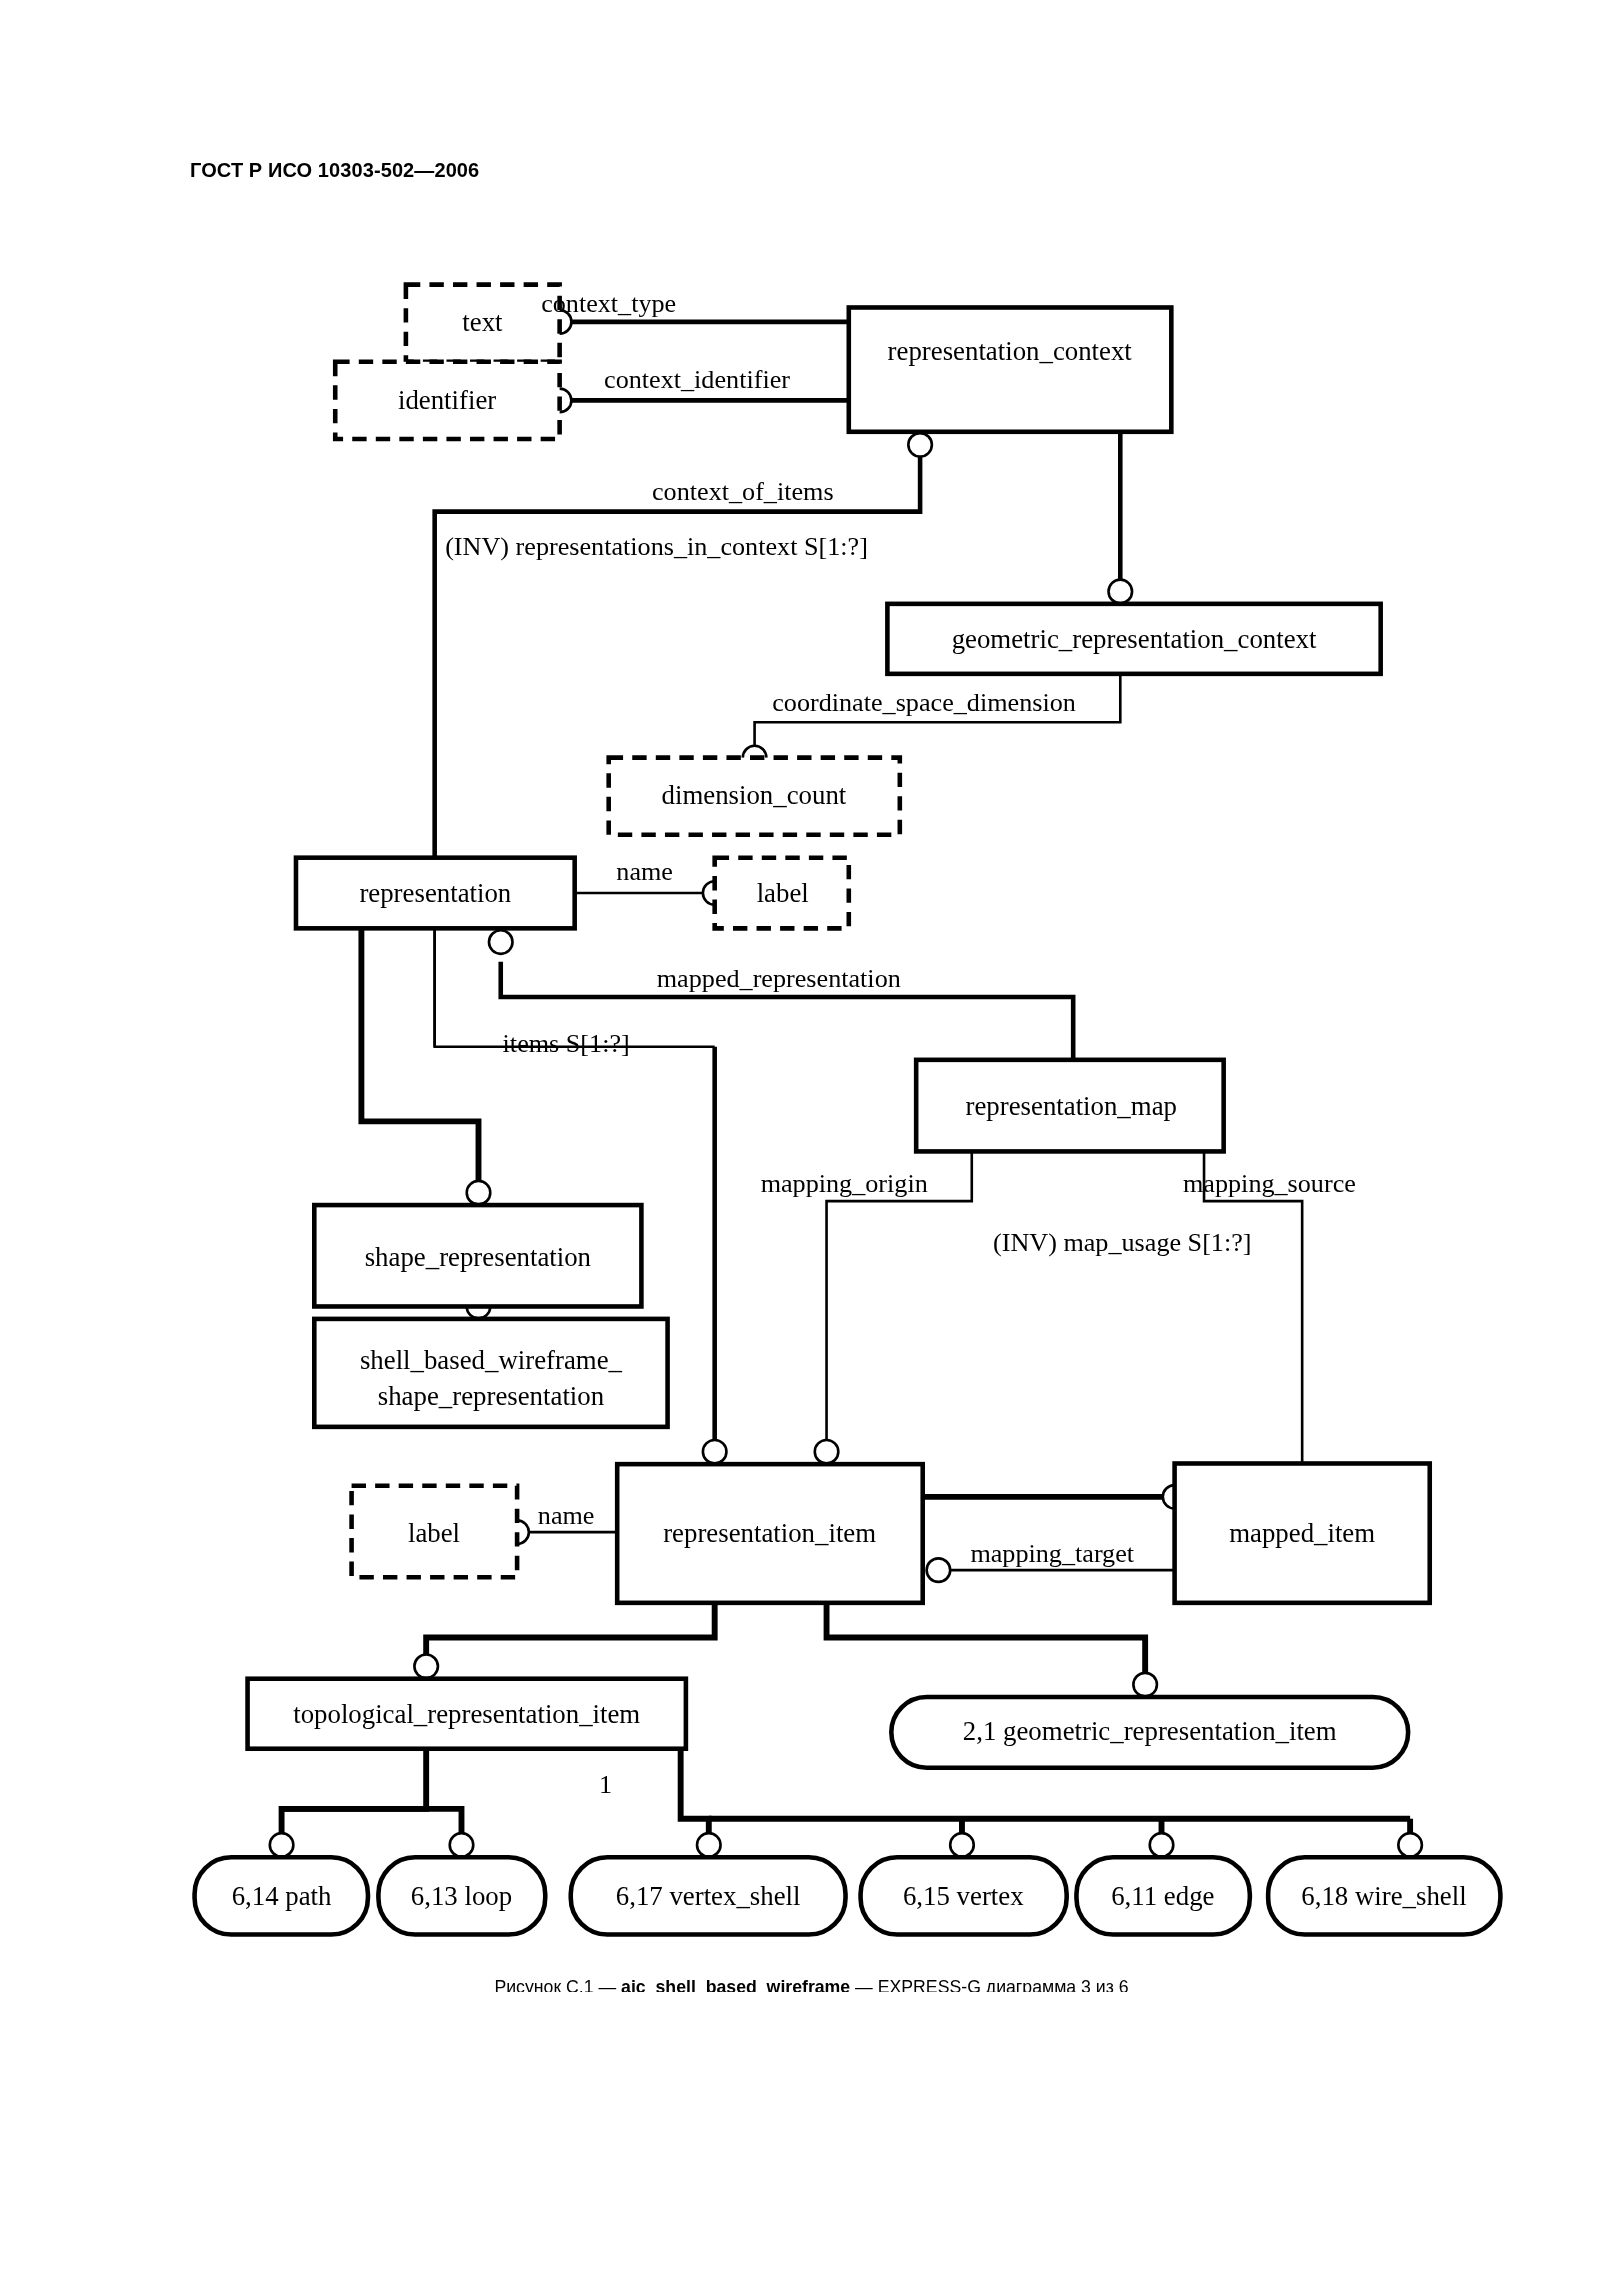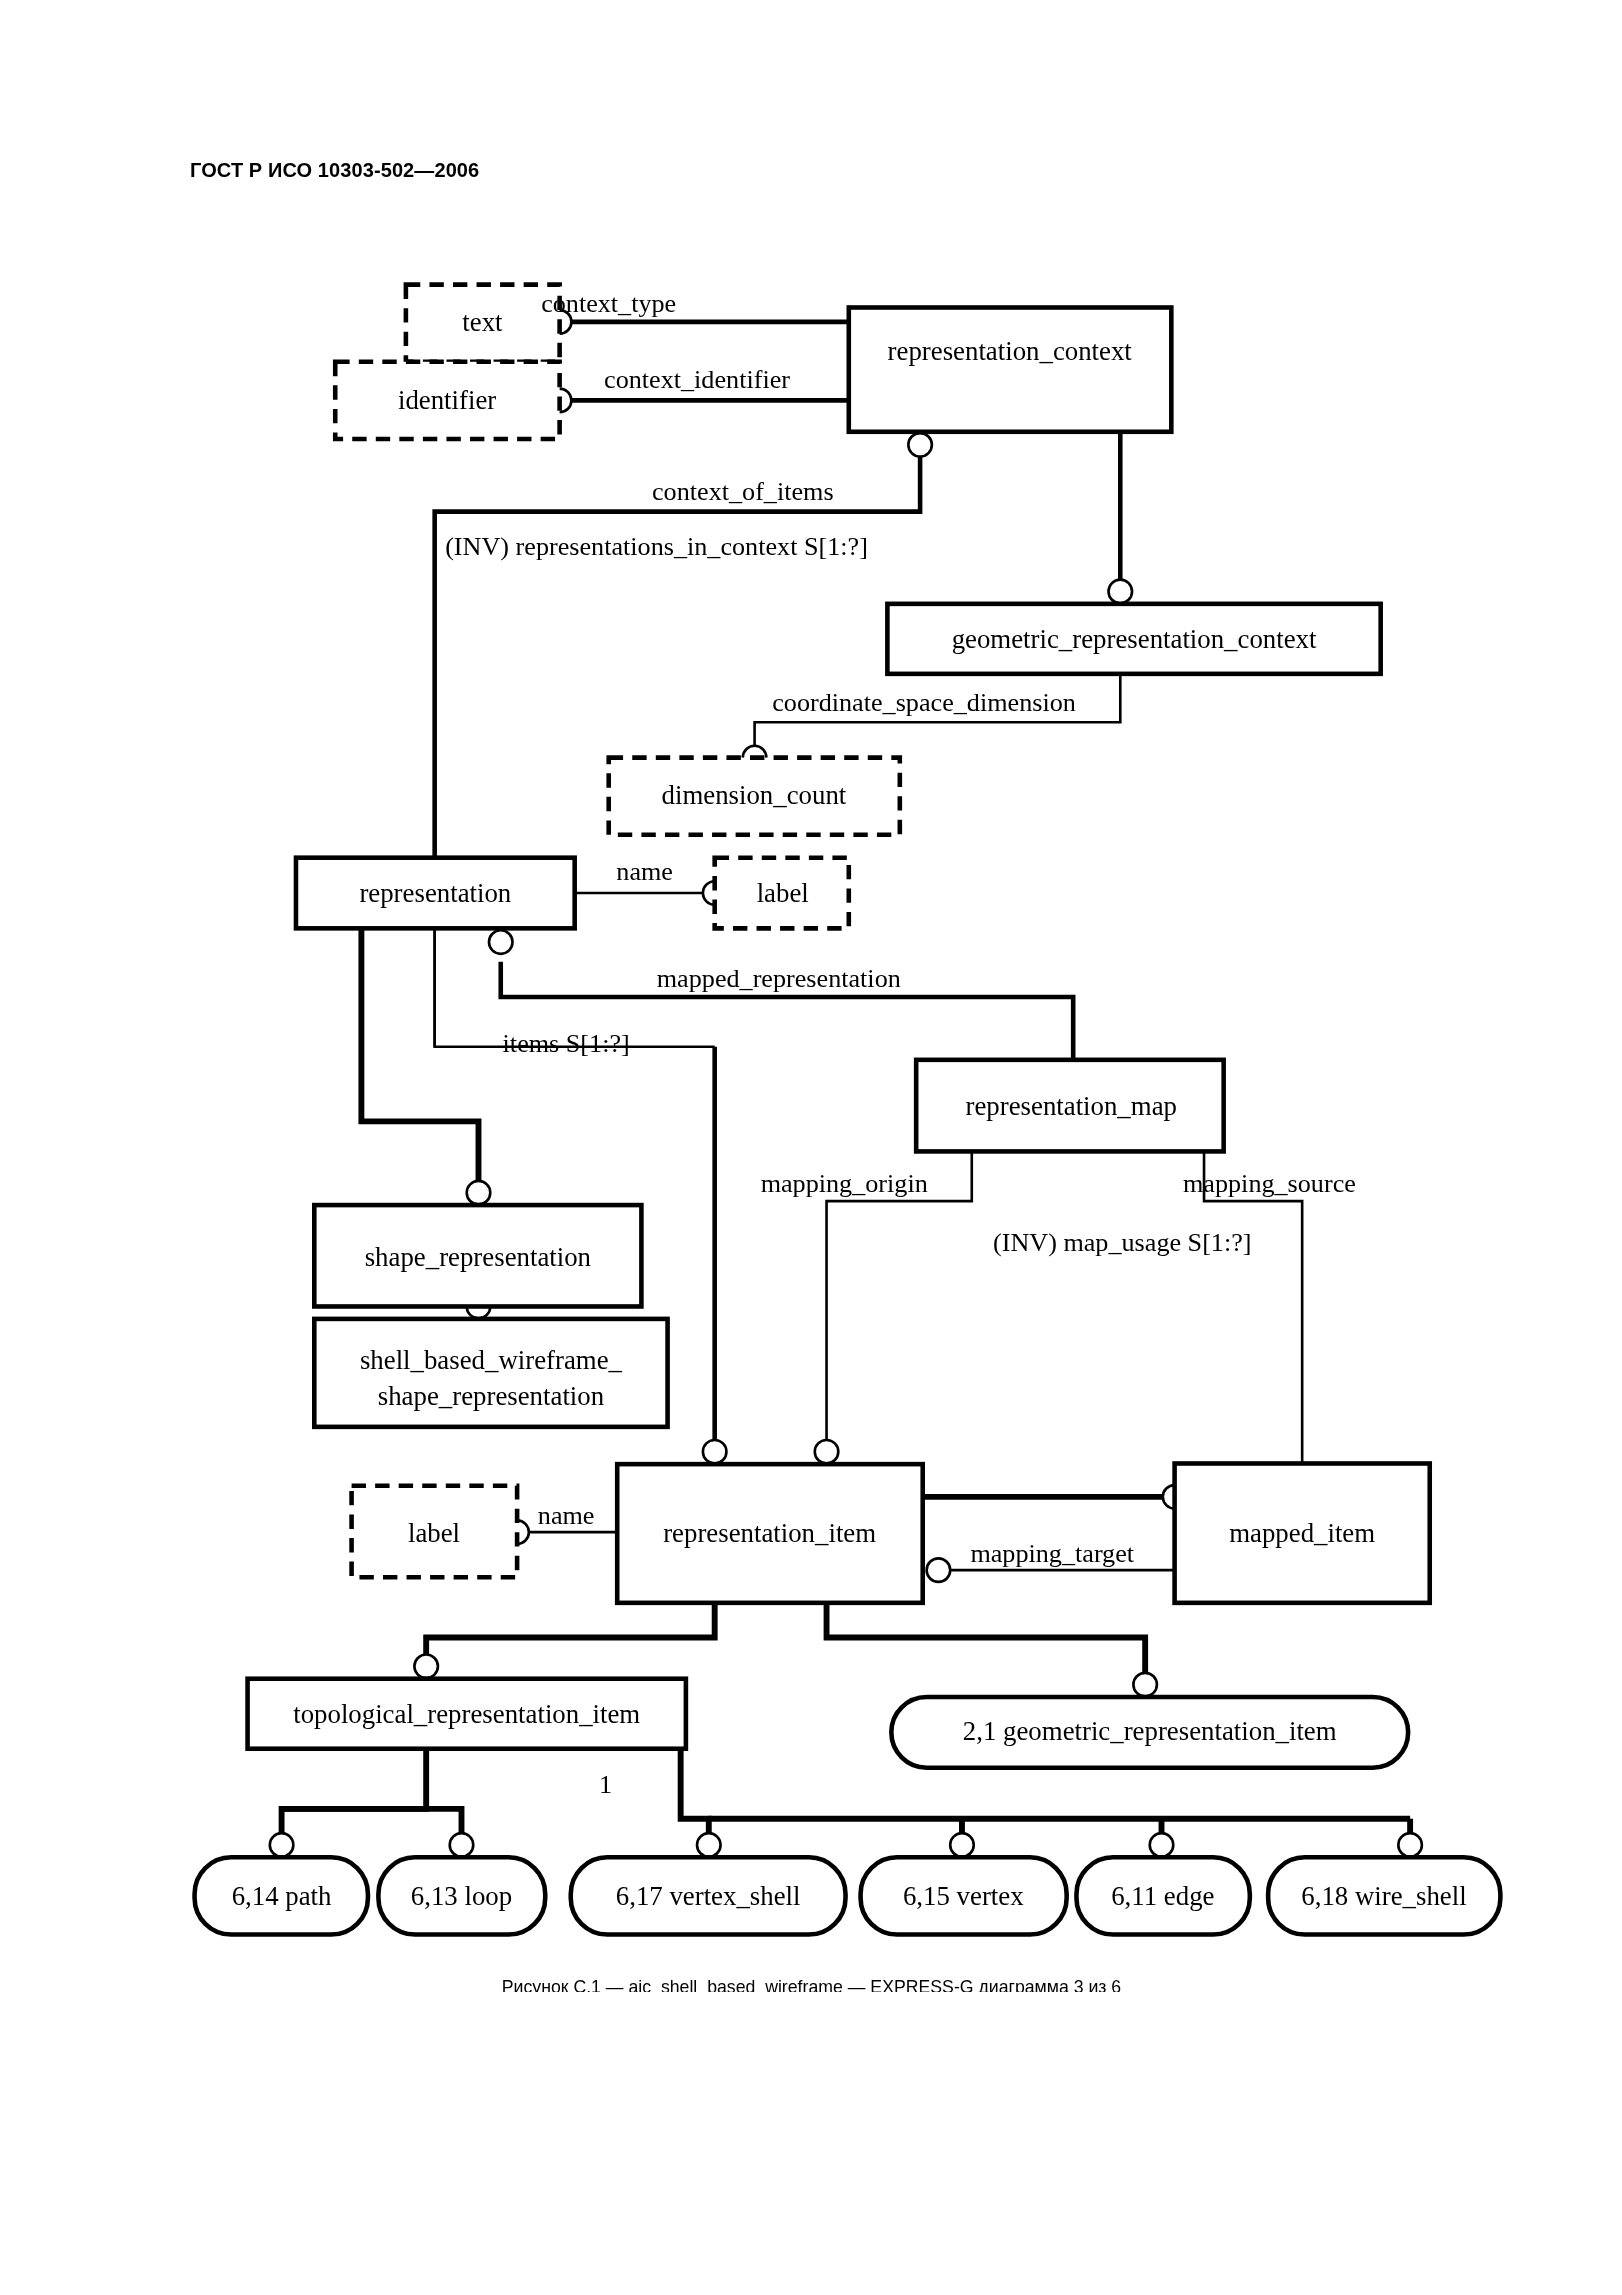--- a/index.html
+++ b/index.html
@@ -4,21 +4,21 @@
 <style>
   html,body{margin:0;padding:0;background:#ffffff;}
   body{width:1623px;height:2295px;font-family:"Liberation Serif",serif;color:#000;}
   .page{position:relative;width:1623px;height:1992px;overflow:hidden;background:#fff;padding-left:34px;}
   .hdr{position:absolute;left:190px;top:159px;font-family:"Liberation Sans",sans-serif;
        font-weight:bold;font-size:20px;letter-spacing:0.1px;color:#000;}
   .pageno{position:absolute;left:190px;top:2076px;font-family:"Liberation Sans",sans-serif;
        font-size:19px;color:#000;}
   .caption{position:absolute;left:0;top:1977px;width:1623px;text-align:center;
        font-family:"Liberation Sans",sans-serif;font-size:17.7px;color:#000;}
-  .caption b{font-weight:normal;}
+  .caption b{font-weight:bold;}
   svg{position:absolute;left:0;top:0;width:1623px;height:2295px;}
   svg text{font-family:"Liberation Serif",serif;fill:#000;}
   .bx{fill:#ffffff;stroke:#000;}
   .dash{fill:#ffffff;stroke:#000;stroke-dasharray:22 14;}
   .ln{stroke:#000;fill:none;}
   .cir{fill:#ffffff;stroke:#000;stroke-width:4;}
   .lbl{font-size:40px;}
   .ent{font-size:41px;}
 </style>
 </head>

